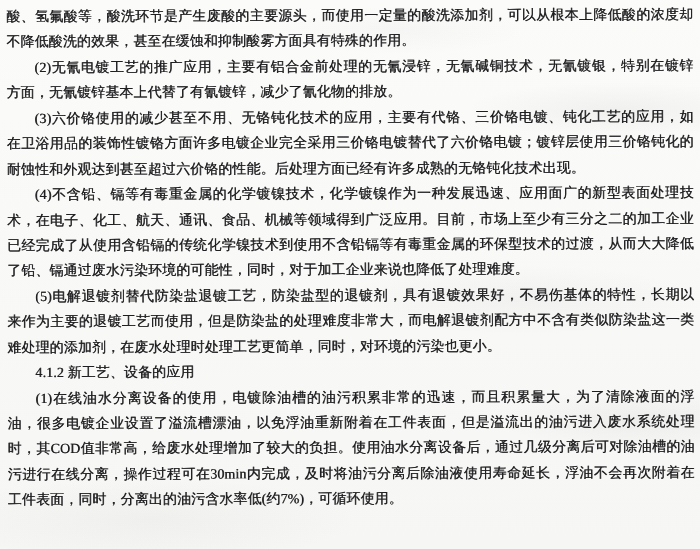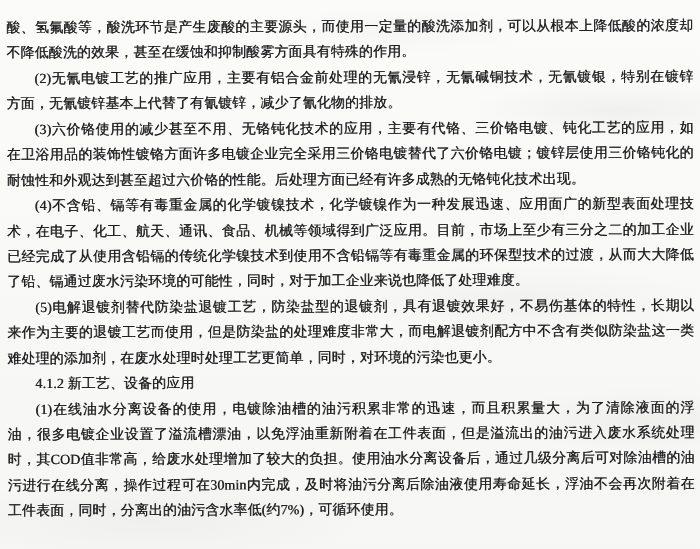--- a/index.html
+++ b/index.html
@@ -6,21 +6,21 @@
     margin: 0;
     padding: 0;
     background: #ffffff;
   }
   .page {
     position: relative;
     width: 700px;
     height: 549px;
     box-sizing: border-box;
     overflow: hidden;
-    padding: 14px 6px 0 7px;
+    padding: 3px 6px 0 7px;
     color: #1e1e20;
     font-family: "Liberation Serif", "DejaVu Serif", serif;
     font-size: 14px;
     
     background:
       radial-gradient(ellipse 220px 40px at 620px 110px, rgba(110,110,110,0.07), transparent 70%),
       radial-gradient(ellipse 260px 50px at 520px 300px, rgba(110,110,110,0.05), transparent 70%),
       radial-gradient(ellipse 200px 45px at 640px 420px, rgba(110,110,110,0.07), transparent 70%),
       radial-gradient(ellipse 300px 60px at 150px 520px, rgba(110,110,110,0.05), transparent 70%),
       radial-gradient(ellipse 180px 35px at 400px 30px, rgba(110,110,110,0.04), transparent 70%),

